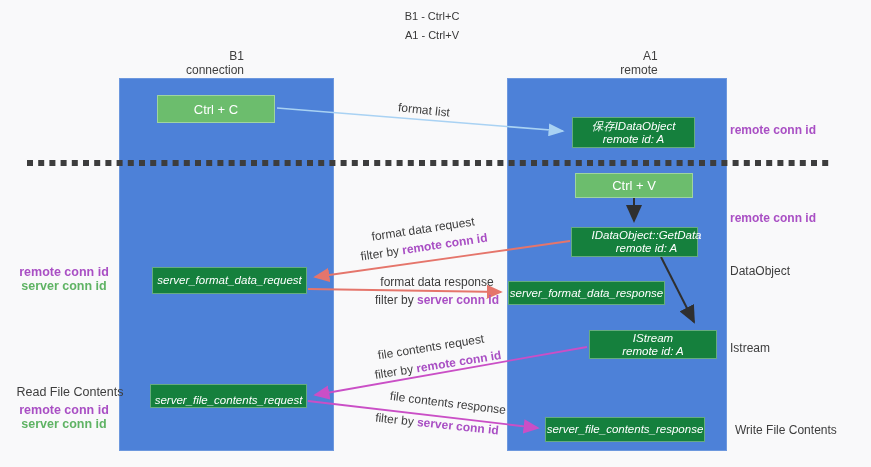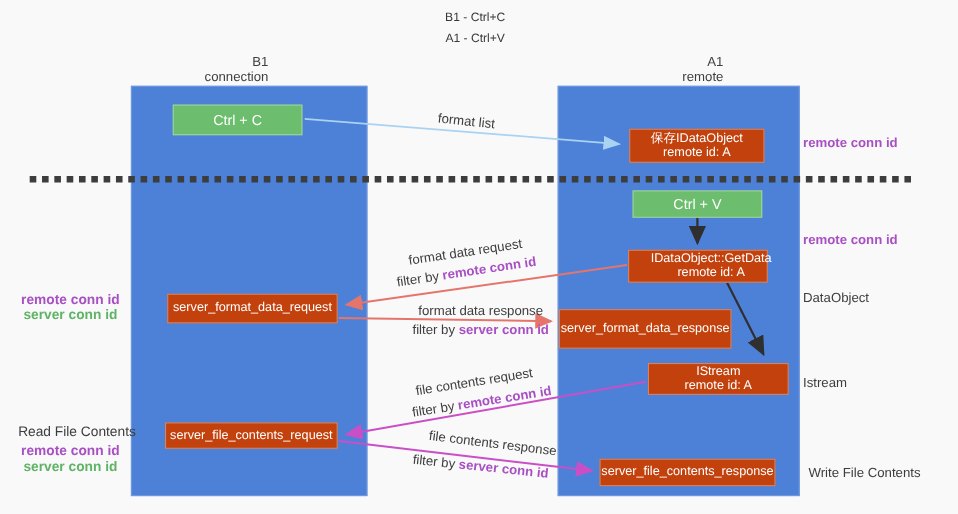--- a/index.html
+++ b/index.html
@@ -20,29 +20,29 @@
   
   .lane{background:#4d81d8;border:1px solid #6d98de;box-sizing:border-box;}
   .lane.left{left:119px;top:78px;width:215px;height:373px;}
   .lane.right{left:507px;top:78px;width:220px;height:373px;}
   
   svg.overlay{left:0;top:0;z-index:2;}
   
   .node{z-index:3;display:flex;flex-direction:column;align-items:center;justify-content:center;
     color:#fff;text-align:center;box-sizing:border-box;line-height:13px;}
   .node.green{background:#6cbd6d;border:1px solid rgba(255,255,255,.35);font-size:13px;}
-  .node.orange{background:#c2410c;border:1px solid rgba(255,255,255,.35);font-size:11.5px;}
+  .node.orange{background:#15803d;border:1px solid rgba(255,255,255,.35);font-size:11.5px;font-style:italic;}
   .n-ctrl-c{left:157px;top:95px;width:118px;height:28px;}
   .n-save{left:572px;top:117px;width:123px;height:31px;font-size:11px;}
   .n-ctrl-v{left:575px;top:173px;width:118px;height:25px;}
   .n-getdata{left:571px;top:227px;width:127px;height:30px;padding-left:24px;}
   .n-fmt-req{left:152px;top:267px;width:155px;height:27px;align-items:center;}
-  .n-fmt-resp{left:508px;top:281px;width:157px;height:36px;}
+  .n-fmt-resp{left:508px;top:281px;width:157px;height:24px;}
   .n-istream{left:589px;top:330px;width:128px;height:29px;}
-  .n-file-req{left:150px;top:384px;width:157px;height:24px;}
+  .n-file-req{left:150px;top:384px;width:157px;height:24px;justify-content:flex-end;}
   .n-file-resp{left:545px;top:417px;width:160px;height:25px;}
   
   .flow-label{z-index:3;font-size:12px;white-space:nowrap;color:#3d3d3d;}
   .ctr{transform:translate(-50%,-50%);}
   .purple{color:#a94fc4;font-weight:bold;}
   .greentxt{color:#5fb364;font-weight:bold;}
   .lab-format-list{left:424px;top:110px;transform:translate(-50%,-50%) rotate(6deg);}
   .lab-fdreq{left:423px;top:229px;transform:translate(-50%,-50%) rotate(-8.5deg);}
   .lab-filter1{left:424px;top:247px;transform:translate(-50%,-50%) rotate(-8.5deg);}
   .lab-fdresp{left:437px;top:282px;}

